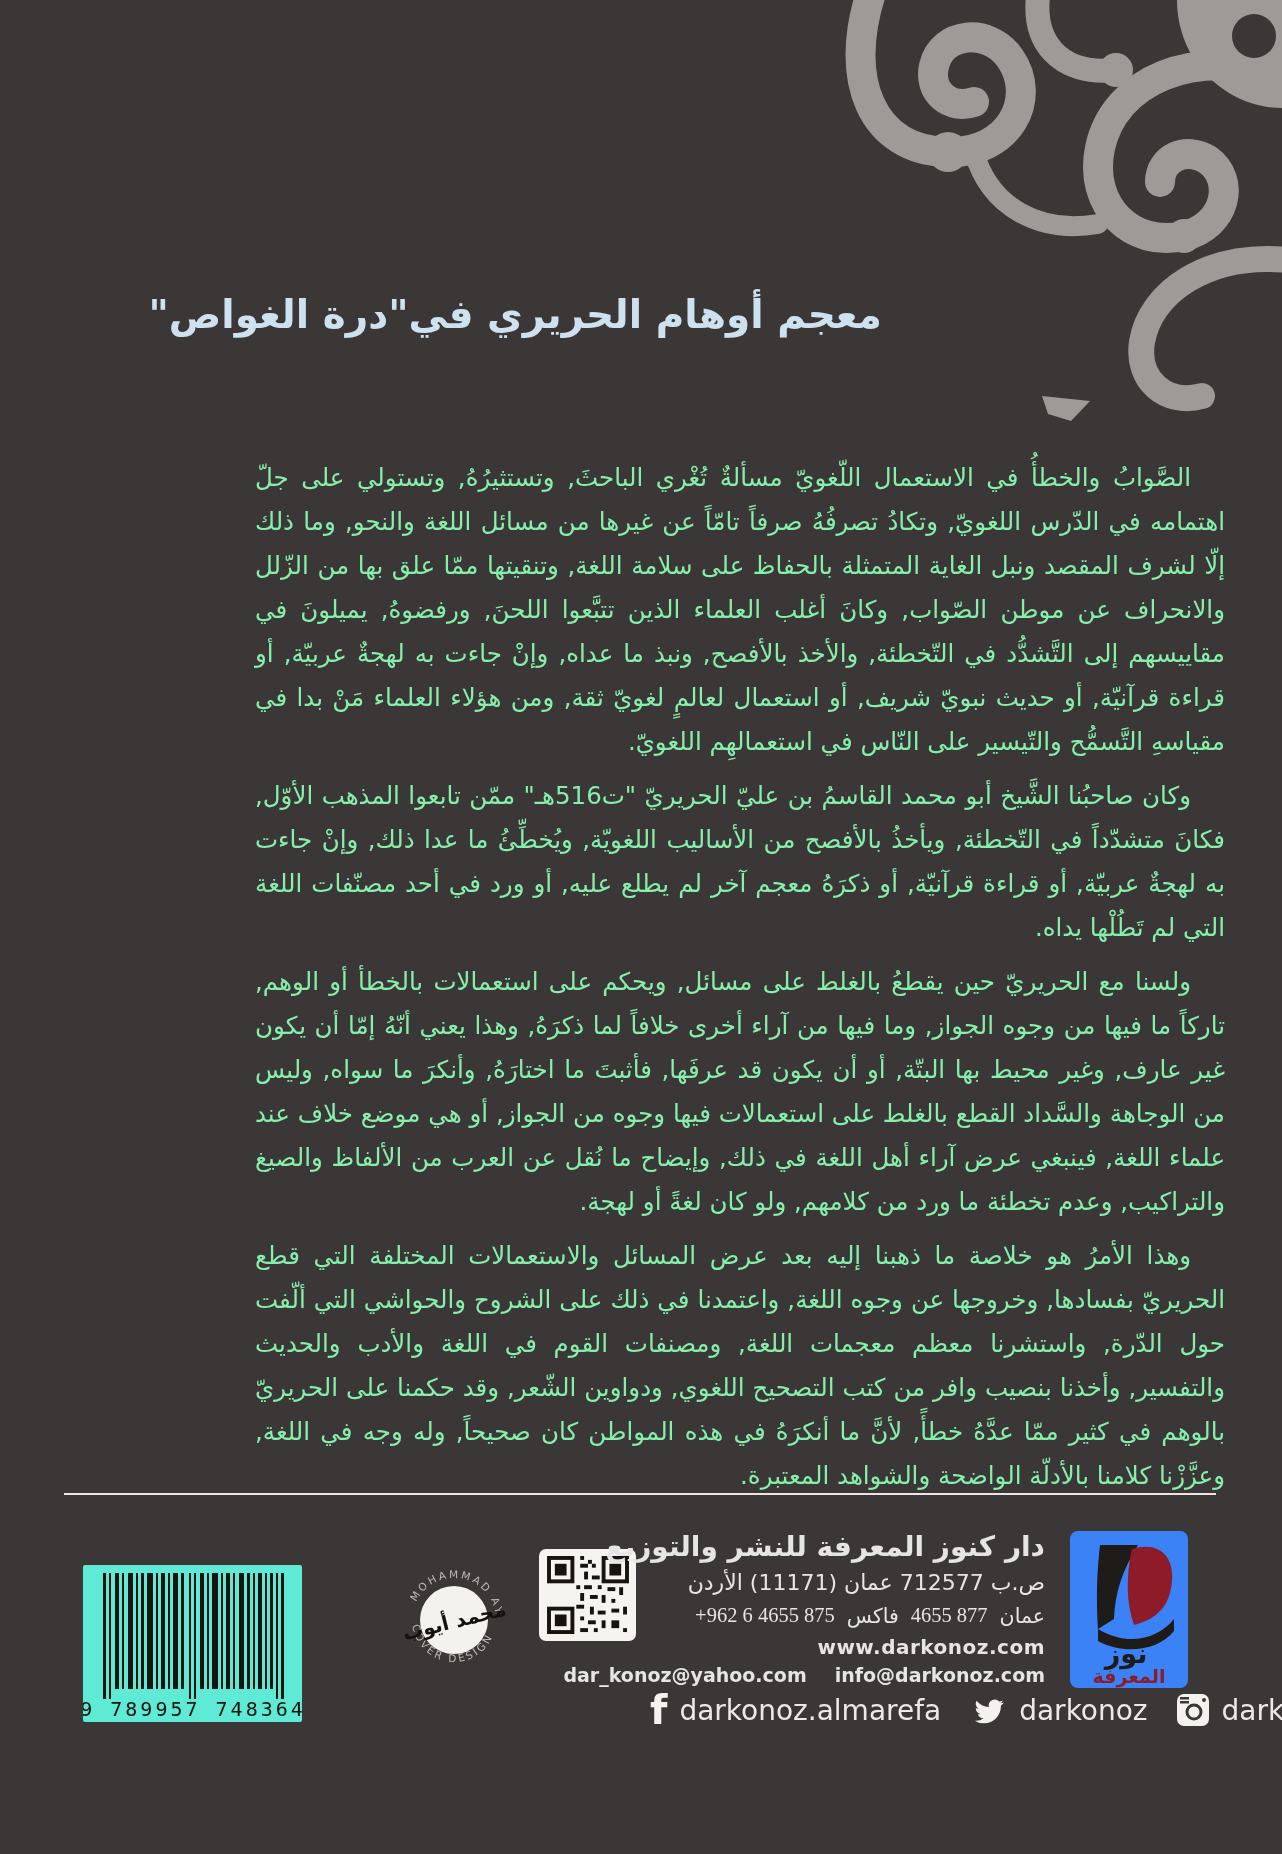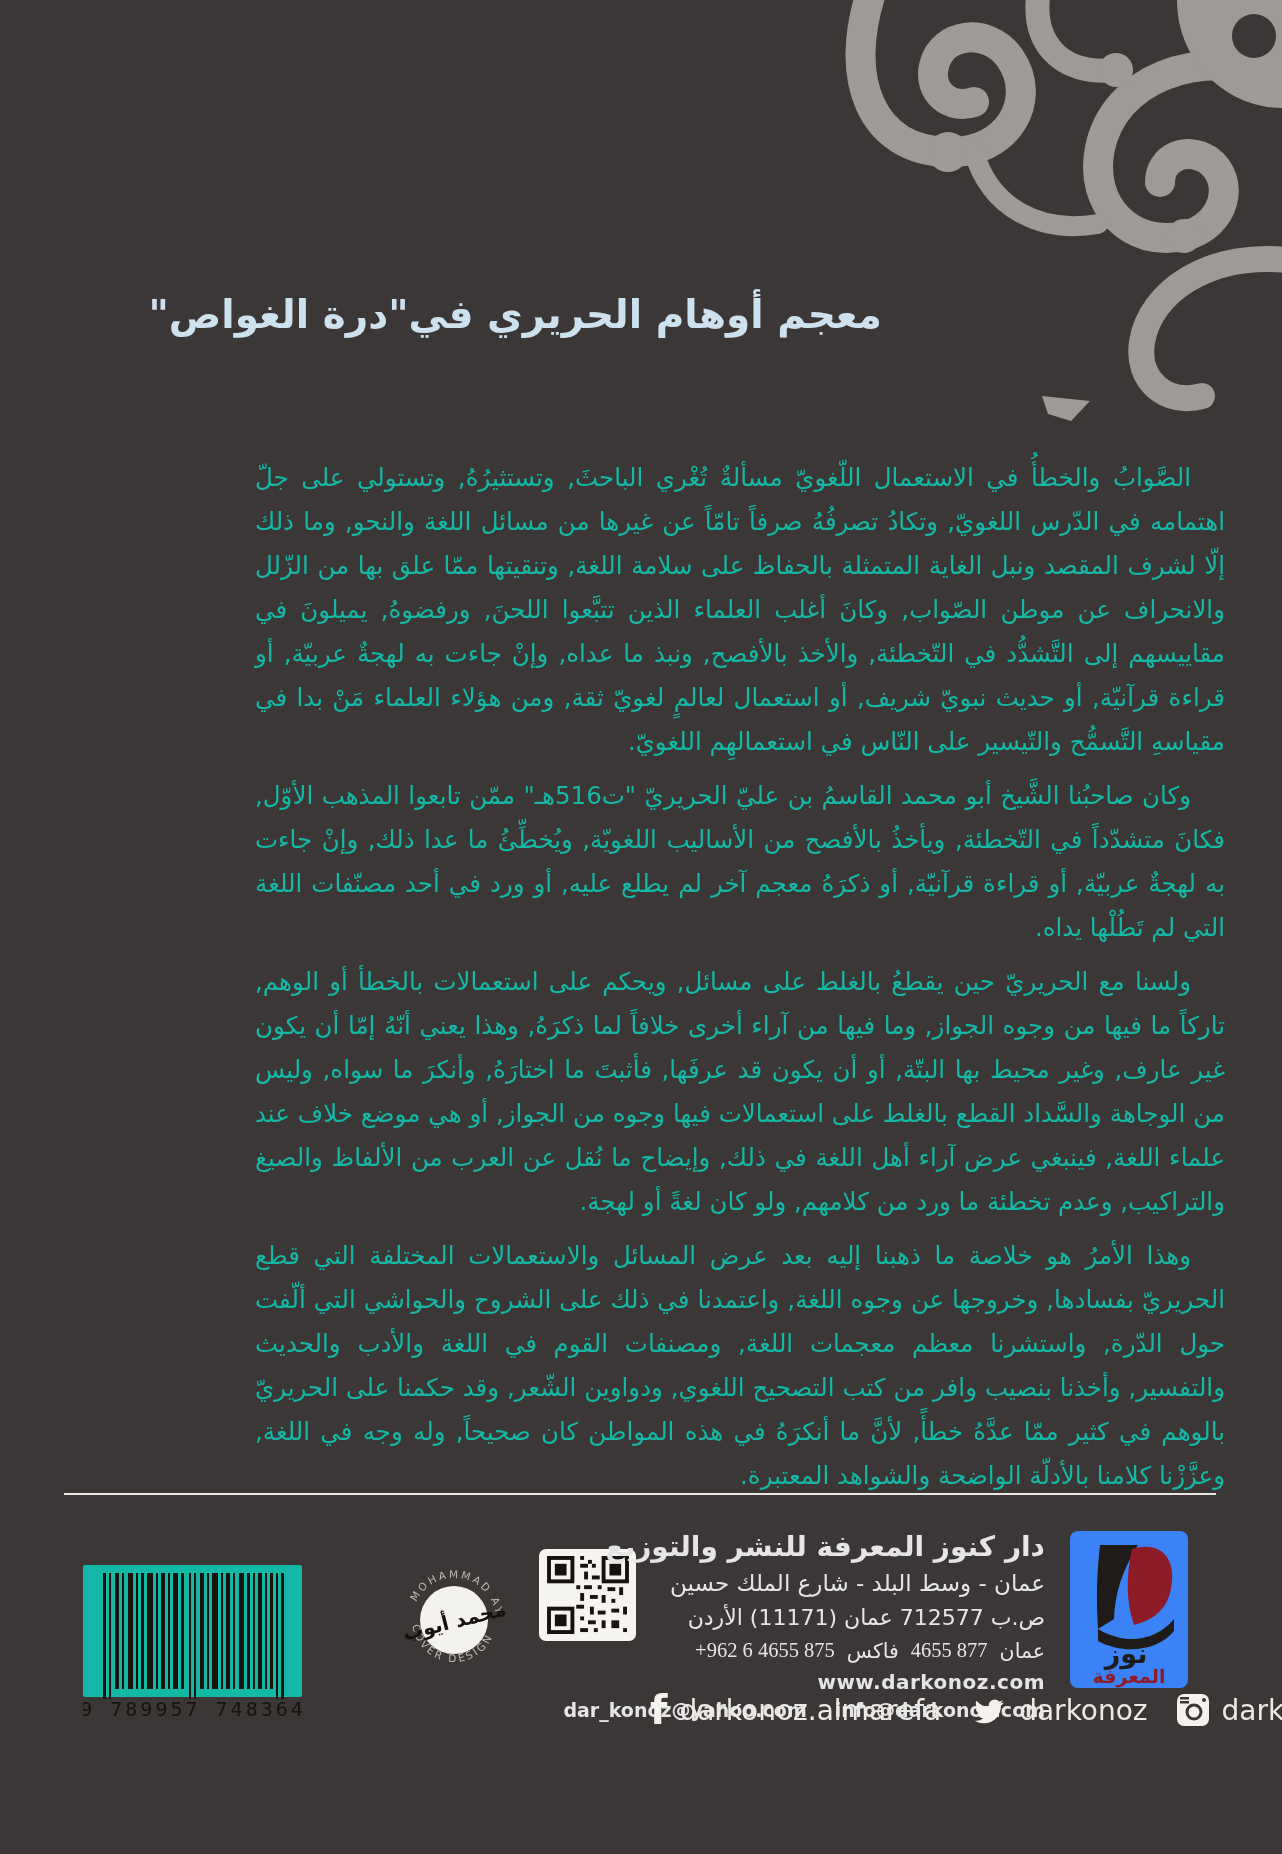--- a/index.html
+++ b/index.html
@@ -6,27 +6,27 @@
   .page{position:relative;width:1282px;height:1854px;background:#3b3736;overflow:hidden;
         font-family:"DejaVu Sans",sans-serif;}
   
   .ornament{position:absolute;top:0;right:0;}
   
   .title{position:absolute;top:292px;left:170px;width:712px;margin:0;text-align:center;
          direction:rtl;white-space:nowrap;font-size:39px;font-weight:bold;color:#cde1ee;
          letter-spacing:-1px;}
   
   .blurb{position:absolute;top:456px;right:57px;width:970px;direction:rtl;text-align:justify;
-         color:#14b8a6;font-size:24.5px;line-height:44px;}
+         color:#86efac;font-size:24.5px;line-height:44px;}
   .par{margin:0 0 10px 0;text-indent:34px;}
   .par.gap{margin-top:0;}
   
   .divider{position:absolute;left:64px;top:1493px;width:1152px;height:2px;background:#e9e7e3;}
   
-  .barcode{position:absolute;left:83px;top:1565px;width:219px;height:132px;background:#14b8a6;
+  .barcode{position:absolute;left:83px;top:1565px;width:219px;height:157px;background:#5eead4;
            border-radius:2px;}
   
   .stamp{position:absolute;left:396px;top:1562px;}
   
   .qr{position:absolute;left:539px;top:1549px;width:97px;height:92px;background:#f6f4f1;
       border-radius:7px;display:flex;align-items:center;justify-content:center;}
   
   .pub{position:absolute;right:237px;top:1530px;direction:rtl;text-align:right;color:#e5e5e5;}
   .pub-name{font-size:28px;font-weight:bold;margin-bottom:7px;}
   .pub-line1{font-size:23px;margin-bottom:9px;}
@@ -177,21 +177,20 @@
       <g fill="#17130f">
         <rect x="8" y="8" width="12" height="12"></rect>
           <rect x="64" y="8" width="12" height="12"></rect>
         <rect x="8" y="60" width="12" height="12"></rect>
       </g>
     </svg>
   </div>
 
   <div class="pub">
     <div class="pub-name">دار كنوز المعرفة للنشر والتوزيع</div>
-    <div class="pub-line1">عمان - وسط البلد - شارع الملك حسين</div>
     <div class="pub-line2">ص.ب 712577 عمان (11171) الأردن</div>
     <div class="pub-phone">
       <span>عمان</span>
       <span class="num">4655 877</span>
       <span>فاكس</span>
       <span class="num">+962 6 4655 875</span>
     </div>
     <div class="pub-site">www.darkonoz.com</div>
     <div class="pub-emails">
       <span>dar_konoz@yahoo.com</span>

